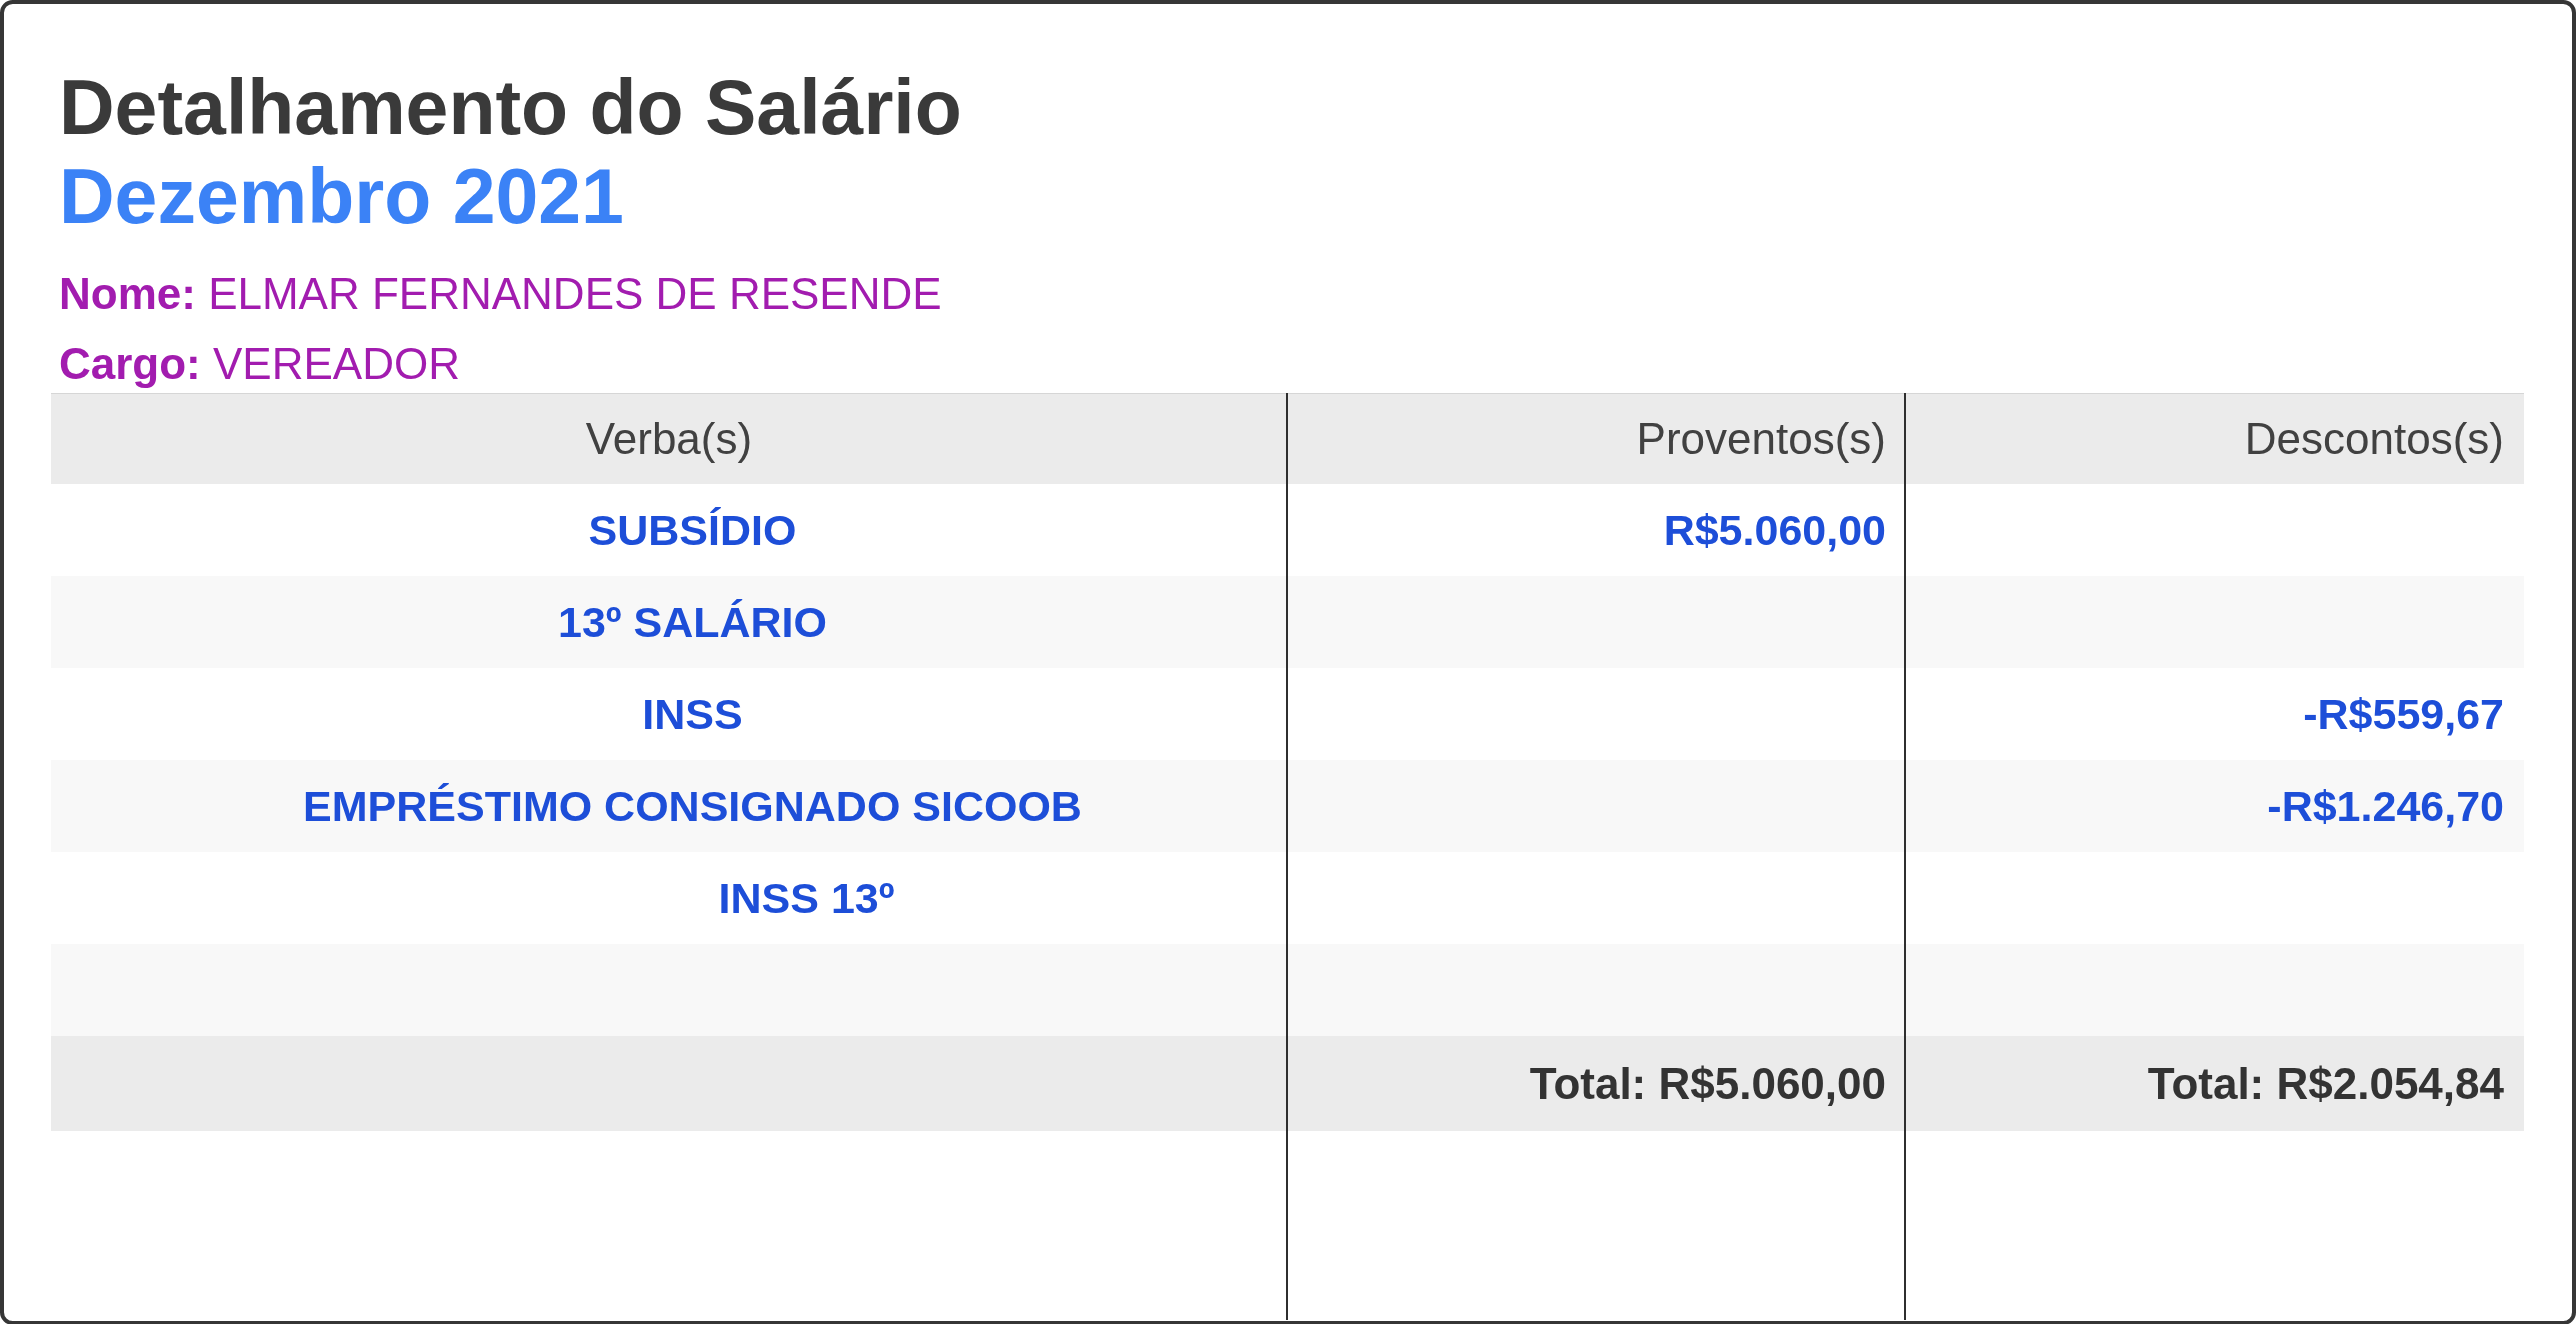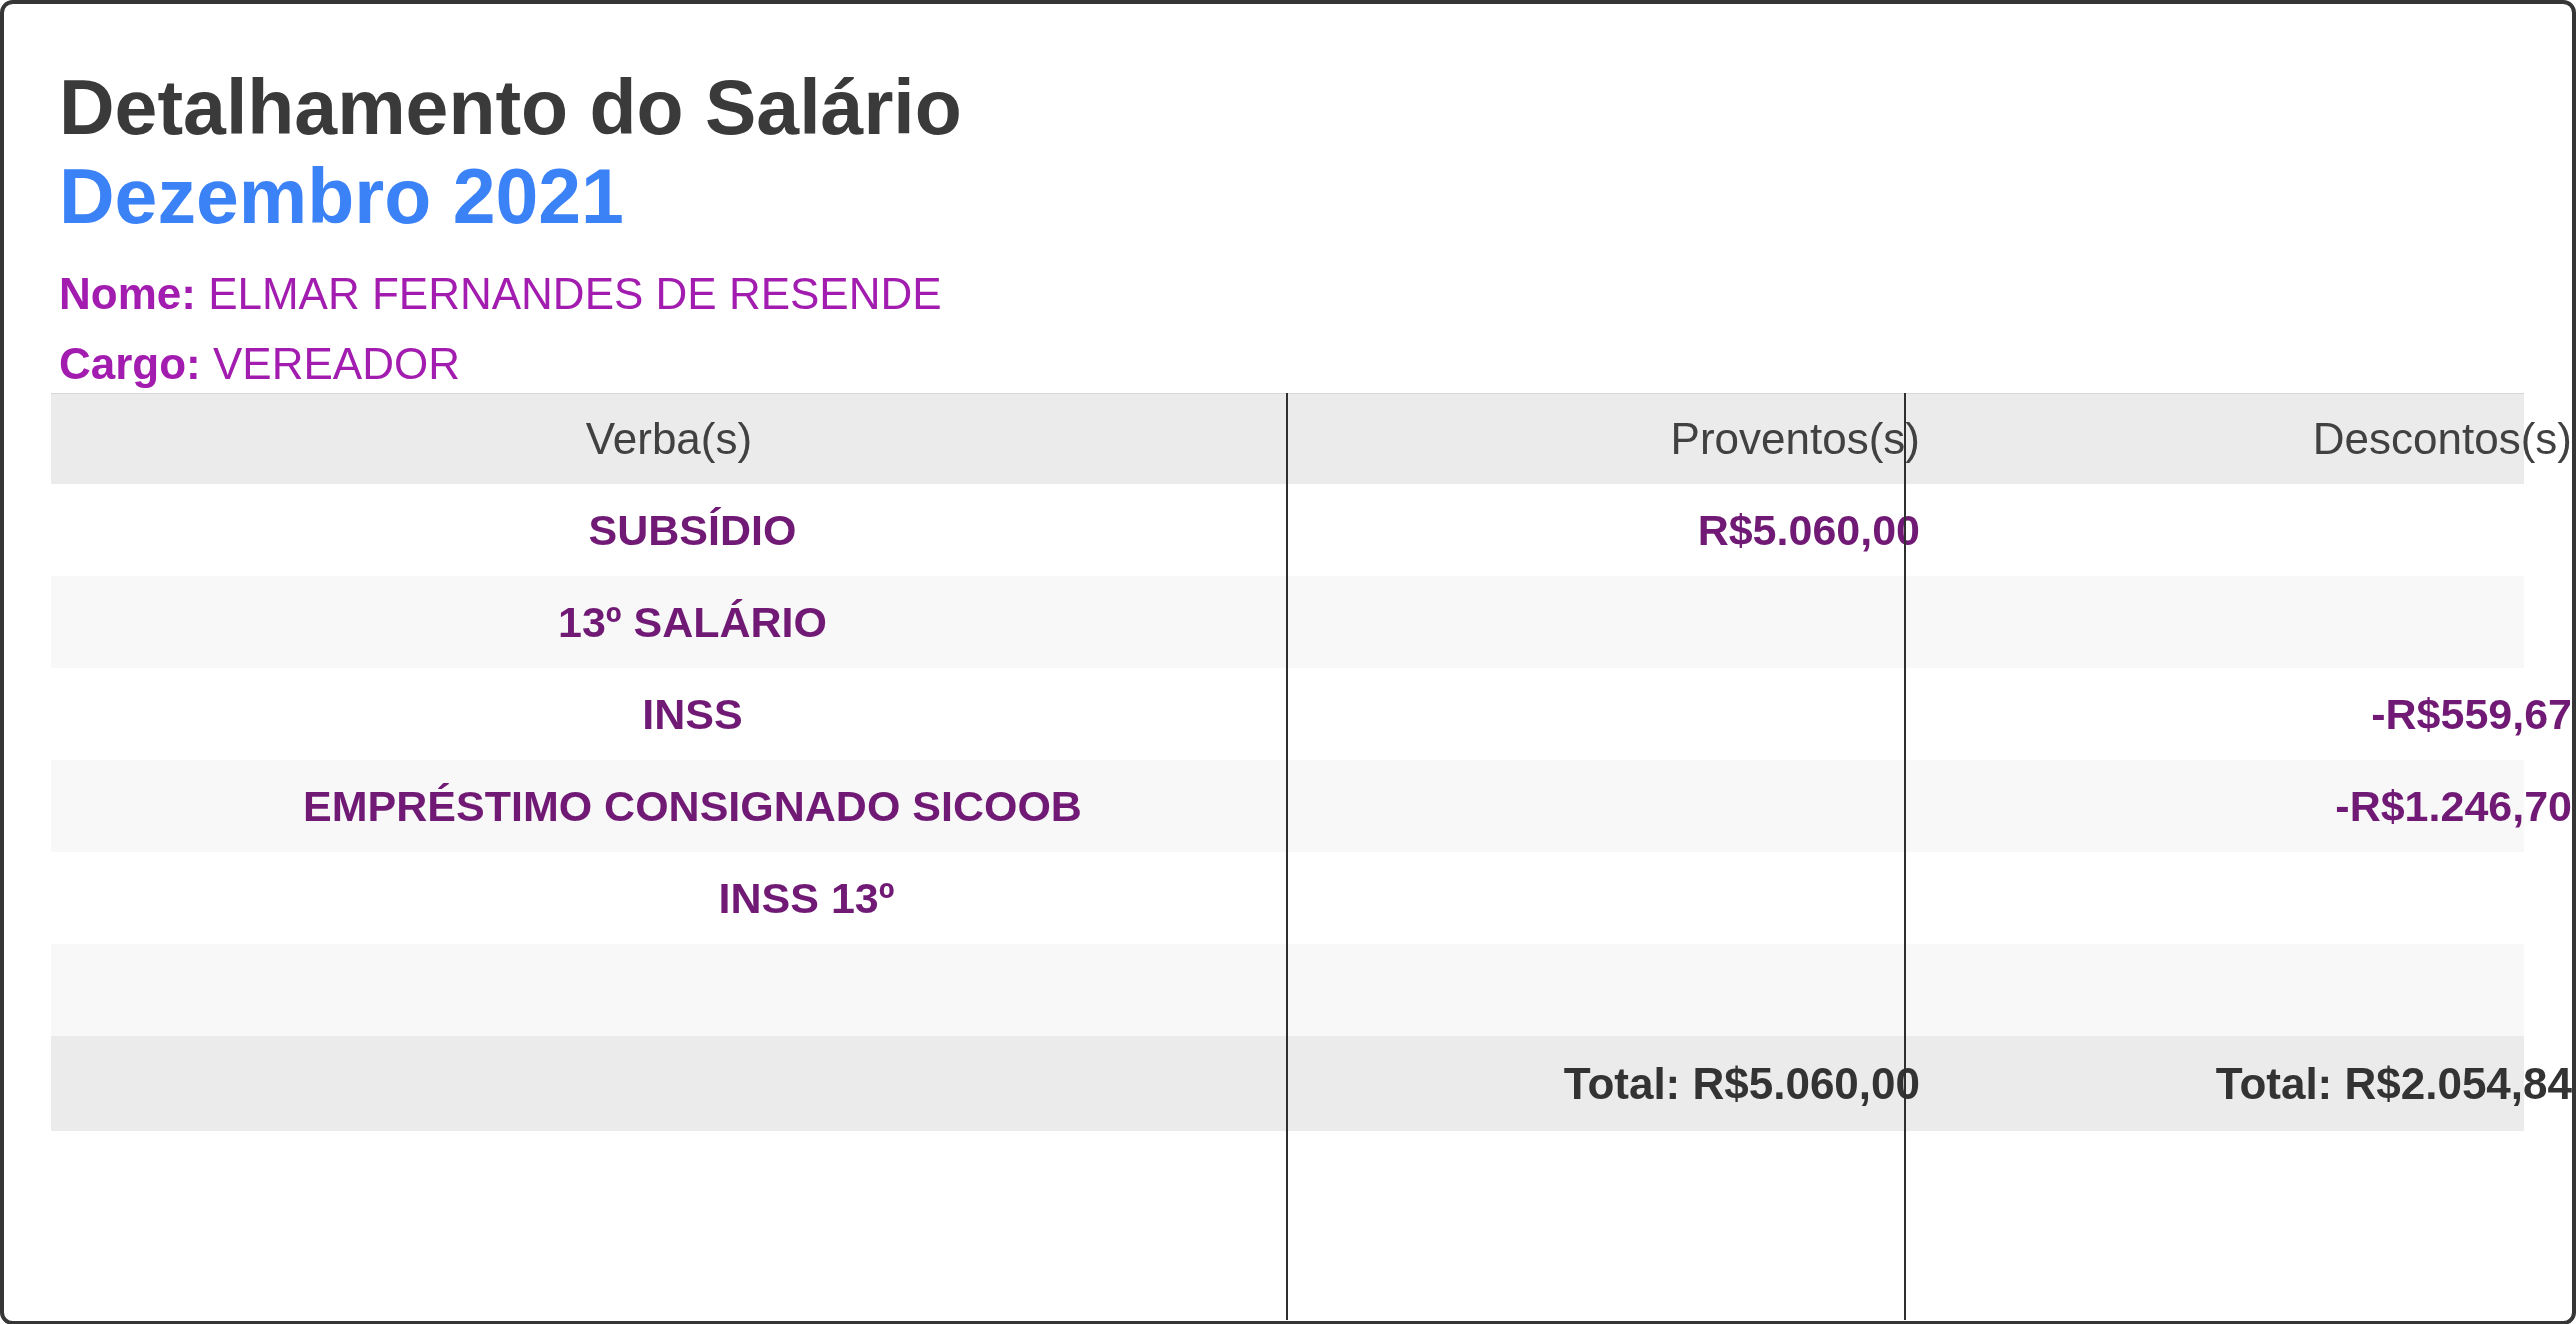--- a/index.html
+++ b/index.html
@@ -22,26 +22,26 @@
   }
   .title  { font-size:77px; font-weight:bold; color:#3a3a3a; white-space:nowrap; }
   .period { font-size:77px; font-weight:bold; color:#3b82f6; white-space:nowrap;text-align:right; }
 
   
   .person { position:absolute; top:255px; left:55px; font-size:44px; line-height:70px; color:#a21caf; }
   .person .lbl { font-weight:bold; }
 
   
   .table  { position:absolute; left:47px; top:389px; width:2473px; }
-  .t-row  { display:grid; grid-template-columns:1236px 619px 618px;gap:34px; }
+  .t-row  { display:grid; grid-template-columns:1236px 619px 618px; }
   .t-header {
     height:91px; background:#ebebeb; border-top:1.6px solid #d6d6d6;
     box-sizing:border-box; font-size:44px; font-weight:normal; color:#414141;
   }
-  .t-data  { height:92px; font-size:43px; font-weight:bold; color:#701a75; background:#ffffff; }
+  .t-data  { height:92px; font-size:43px; font-weight:bold; color:#1d4ed8; background:#ffffff; }
   .t-data:nth-child(odd) { background:#f8f8f8; }
   .t-total { height:95px; background:#ebebeb; font-size:44px; font-weight:bold; color:#333333; }
 
   .cell    { display:flex; align-items:center; overflow:hidden; white-space:nowrap; }
   .c-verba { justify-content:center; }
   .c-num   { justify-content:flex-end; padding-right:20px; }
 
   
   .t-data .c-verba { padding-left:47px; }
   .t-row:nth-child(6) .c-verba { padding-left:275px; }   

